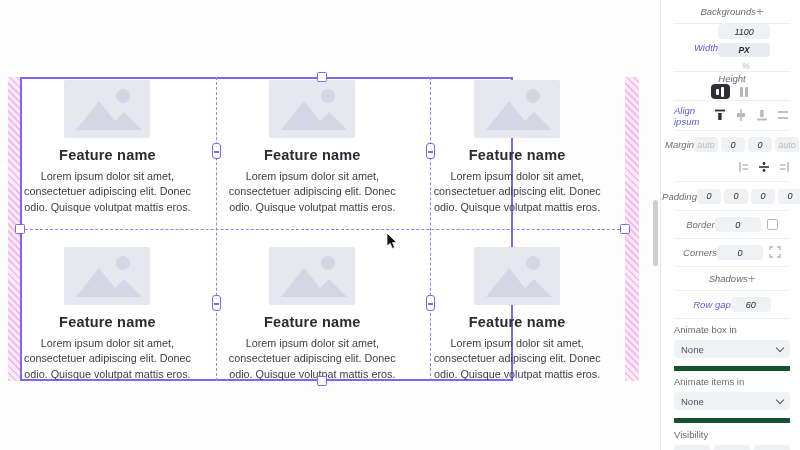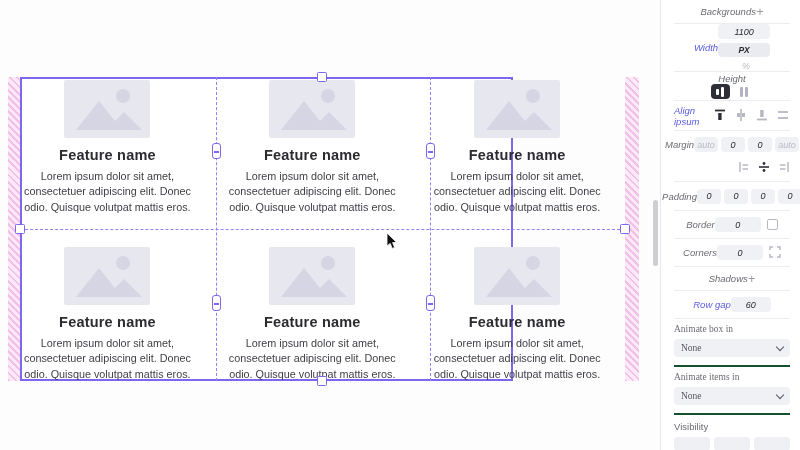--- a/index.html
+++ b/index.html
@@ -68,21 +68,21 @@
   .bar { display:inline-block; width:3px; border-radius:1px; }
   .bar.w1 { background:#fff; height:6px; } .bar.w2 { background:#fff; height:10px; }
   .bar.g  { background:#b4b4c0; height:10px; }
 
   .align-group { display:flex; gap:7px; align-items:center; }
   .mrow2 { display:flex; justify-content:flex-end; gap:8px; padding:3px 0 6px 0;
            border-bottom:1px solid #ededf2; }
 
   .sq-icon { width:11px; height:11px; border:1.3px solid #b7b7c2; border-radius:2px; }
 
-  .ddrow { border-bottom:2px solid #14532d; padding:5px 0 8px 0;font-family:Liberation Serif, serif; }
+  .ddrow { border-bottom:5px solid #14532d; padding:5px 0 8px 0; }
   .ddlabel { display:block; margin-bottom:5px; color:#6a6a73; }
   .dropdown { height:18px; background:#f0f1f5; border-radius:4px; display:flex;
               align-items:center; justify-content:space-between; padding:0 7px; color:#55555e; }
   .chev { width:6px; height:6px; border-right:1.4px solid #55555e; border-bottom:1.4px solid #55555e;
           transform:rotate(45deg); margin-top:-3px; }
 
   .vis-btns { display:flex; gap:4px; margin-top:5px; }
   .vis-btn { height:14px; background:#eef0f4; border-radius:4px; flex:1; }
 </style>
 </head>

